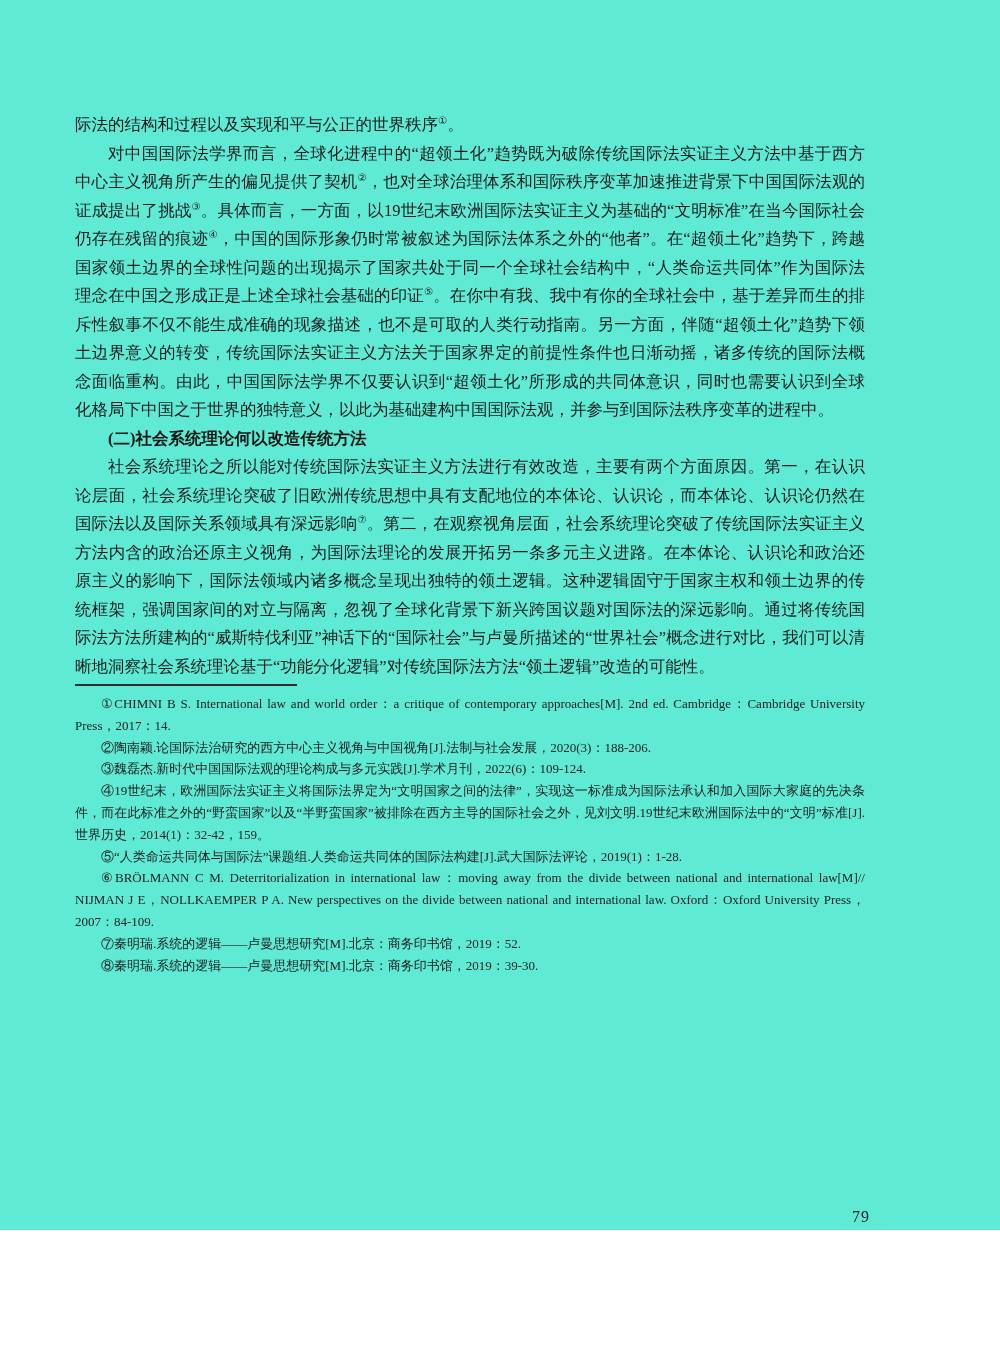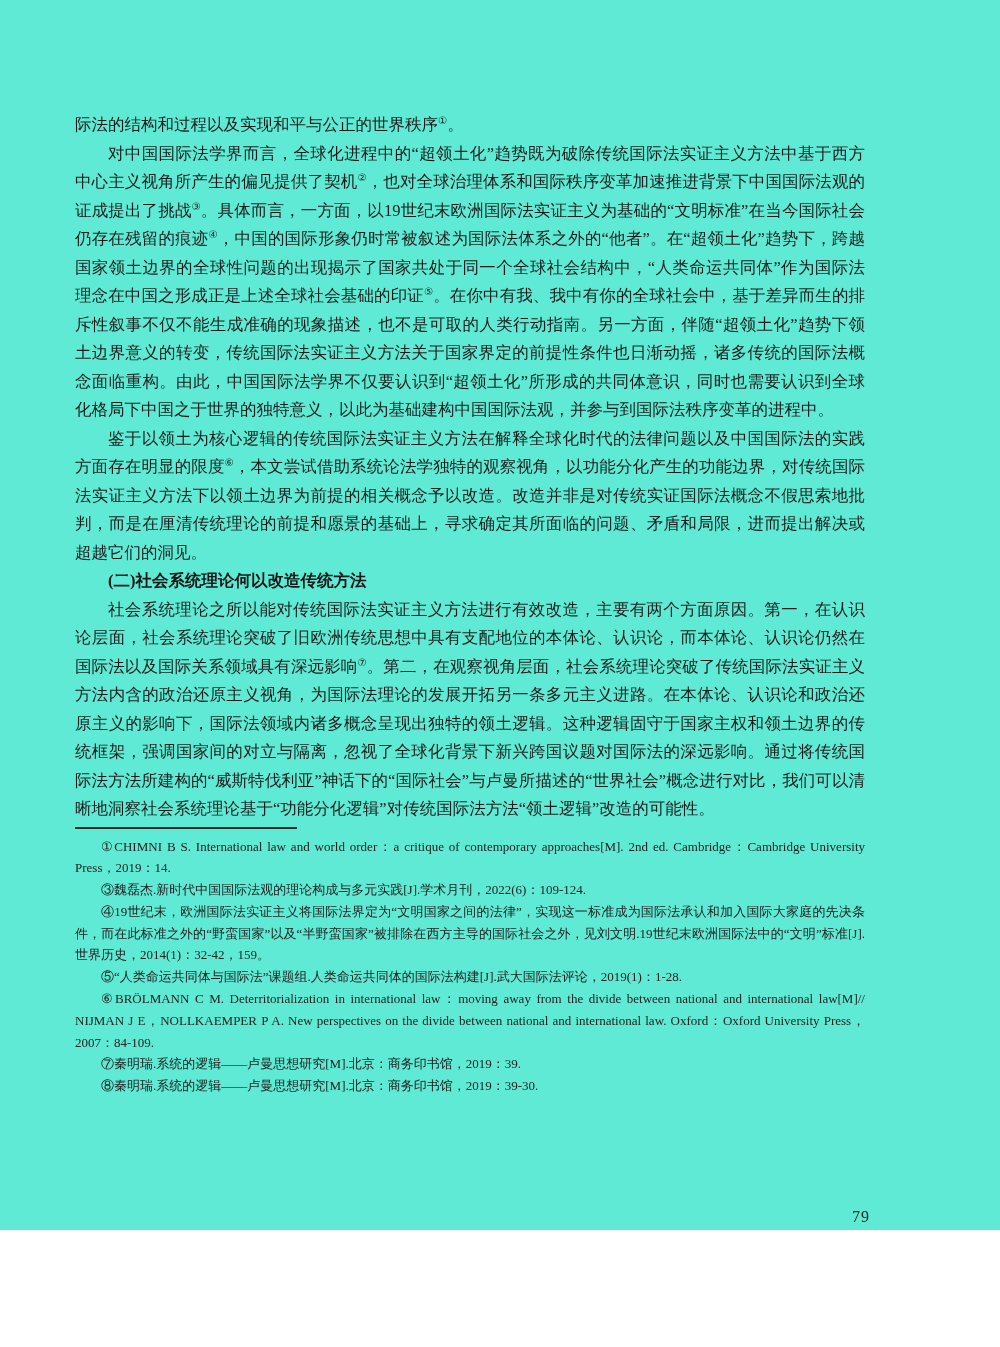--- a/index.html
+++ b/index.html
@@ -69,35 +69,35 @@
 </head>
 <body>
 
 <div class="page">
 
   <main class="article-body">
     <p class="para continuation">际法的结构和过程以及实现和平与公正的世界秩序<sup>①</sup>。</p>
 
     <p class="para">对中国国际法学界而言，全球化进程中的“超领土化”趋势既为破除传统国际法实证主义方法中基于西方中心主义视角所产生的偏见提供了契机<sup>②</sup>，也对全球治理体系和国际秩序变革加速推进背景下中国国际法观的证成提出了挑战<sup>③</sup>。具体而言，一方面，以19世纪末欧洲国际法实证主义为基础的“文明标准”在当今国际社会仍存在残留的痕迹<sup>④</sup>，中国的国际形象仍时常被叙述为国际法体系之外的“他者”。在“超领土化”趋势下，跨越国家领土边界的全球性问题的出现揭示了国家共处于同一个全球社会结构中，“人类命运共同体”作为国际法理念在中国之形成正是上述全球社会基础的印证<sup>⑤</sup>。在你中有我、我中有你的全球社会中，基于差异而生的排斥性叙事不仅不能生成准确的现象描述，也不是可取的人类行动指南。另一方面，伴随“超领土化”趋势下领土边界意义的转变，传统国际法实证主义方法关于国家界定的前提性条件也日渐动摇，诸多传统的国际法概念面临重构。由此，中国国际法学界不仅要认识到“超领土化”所形成的共同体意识，同时也需要认识到全球化格局下中国之于世界的独特意义，以此为基础建构中国国际法观，并参与到国际法秩序变革的进程中。</p>
 
-    <p class="para">鉴于以领土为核心逻辑的传统国际法实证主义方法在解释全球化时代的法律问题以及中国国际法的实践方面存在明显的限度<sup>⑥</sup>，本文尝试借助系统论法学独特的观察视角，以功能分化产生的功能边界，对传统国际法实证主义方法下以领土边界为前提的相关概念予以改造。改造并非是对传统实证国际法概念不假思索地批判，而是在厘清传统理论的前提和愿景的基础上，寻求确定其所面临的问题、矛盾和局限，进而提出解决或超越它们的洞见。</p>
 
     <h3 class="section-heading">(二)社会系统理论何以改造传统方法</h3>
 
     <p class="para">社会系统理论之所以能对传统国际法实证主义方法进行有效改造，主要有两个方面原因。第一，在认识论层面，社会系统理论突破了旧欧洲传统思想中具有支配地位的本体论、认识论，而本体论、认识论仍然在国际法以及国际关系领域具有深远影响<sup>⑦</sup>。第二，在观察视角层面，社会系统理论突破了传统国际法实证主义方法内含的政治还原主义视角，为国际法理论的发展开拓另一条多元主义进路。在本体论、认识论和政治还原主义的影响下，国际法领域内诸多概念呈现出独特的领土逻辑。这种逻辑固守于国家主权和领土边界的传统框架，强调国家间的对立与隔离，忽视了全球化背景下新兴跨国议题对国际法的深远影响。通过将传统国际法方法所建构的“威斯特伐利亚”神话下的“国际社会”与卢曼所描述的“世界社会”概念进行对比，我们可以清晰地洞察社会系统理论基于“功能分化逻辑”对传统国际法方法“领土逻辑”改造的可能性。</p>
 
   </main>
 
   <div class="footnote-rule"></div>
 
   <section class="footnotes">
-    <p class="footnote">①CHIMNI B S. International law and world order：a critique of contemporary approaches[M]. 2nd ed. Cambridge：Cambridge University Press，2019：14.</p>
+    <p class="footnote">①CHIMNI B S. International law and world order：a critique of contemporary approaches[M]. 2nd ed. Cambridge：Cambridge University Press，2017：14.</p>
+    <p class="footnote">②陶南颖.论国际法治研究的西方中心主义视角与中国视角[J].法制与社会发展，2020(3)：188-206.</p>
     <p class="footnote">③魏磊杰.新时代中国国际法观的理论构成与多元实践[J].学术月刊，2022(6)：109-124.</p>
     <p class="footnote">④19世纪末，欧洲国际法实证主义将国际法界定为“文明国家之间的法律”，实现这一标准成为国际法承认和加入国际大家庭的先决条件，而在此标准之外的“野蛮国家”以及“半野蛮国家”被排除在西方主导的国际社会之外，见刘文明.19世纪末欧洲国际法中的“文明”标准[J].世界历史，2014(1)：32-42，159。</p>
     <p class="footnote">⑤“人类命运共同体与国际法”课题组.人类命运共同体的国际法构建[J].武大国际法评论，2019(1)：1-28.</p>
     <p class="footnote">⑥BRÖLMANN C M. Deterritorialization in international law：moving away from the divide between national and international law[M]// NIJMAN J E，NOLLKAEMPER P A. New perspectives on the divide between national and international law. Oxford：Oxford University Press，2007：84-109.</p>
-    <p class="footnote">⑦秦明瑞.系统的逻辑——卢曼思想研究[M].北京：商务印书馆，2019：39.</p>
+    <p class="footnote">⑦秦明瑞.系统的逻辑——卢曼思想研究[M].北京：商务印书馆，2019：52.</p>
     <p class="footnote">⑧秦明瑞.系统的逻辑——卢曼思想研究[M].北京：商务印书馆，2019：39-30.</p>
   </section>
 
   <div class="page-number">79</div>
 
 </div>
 
 </body></html>

